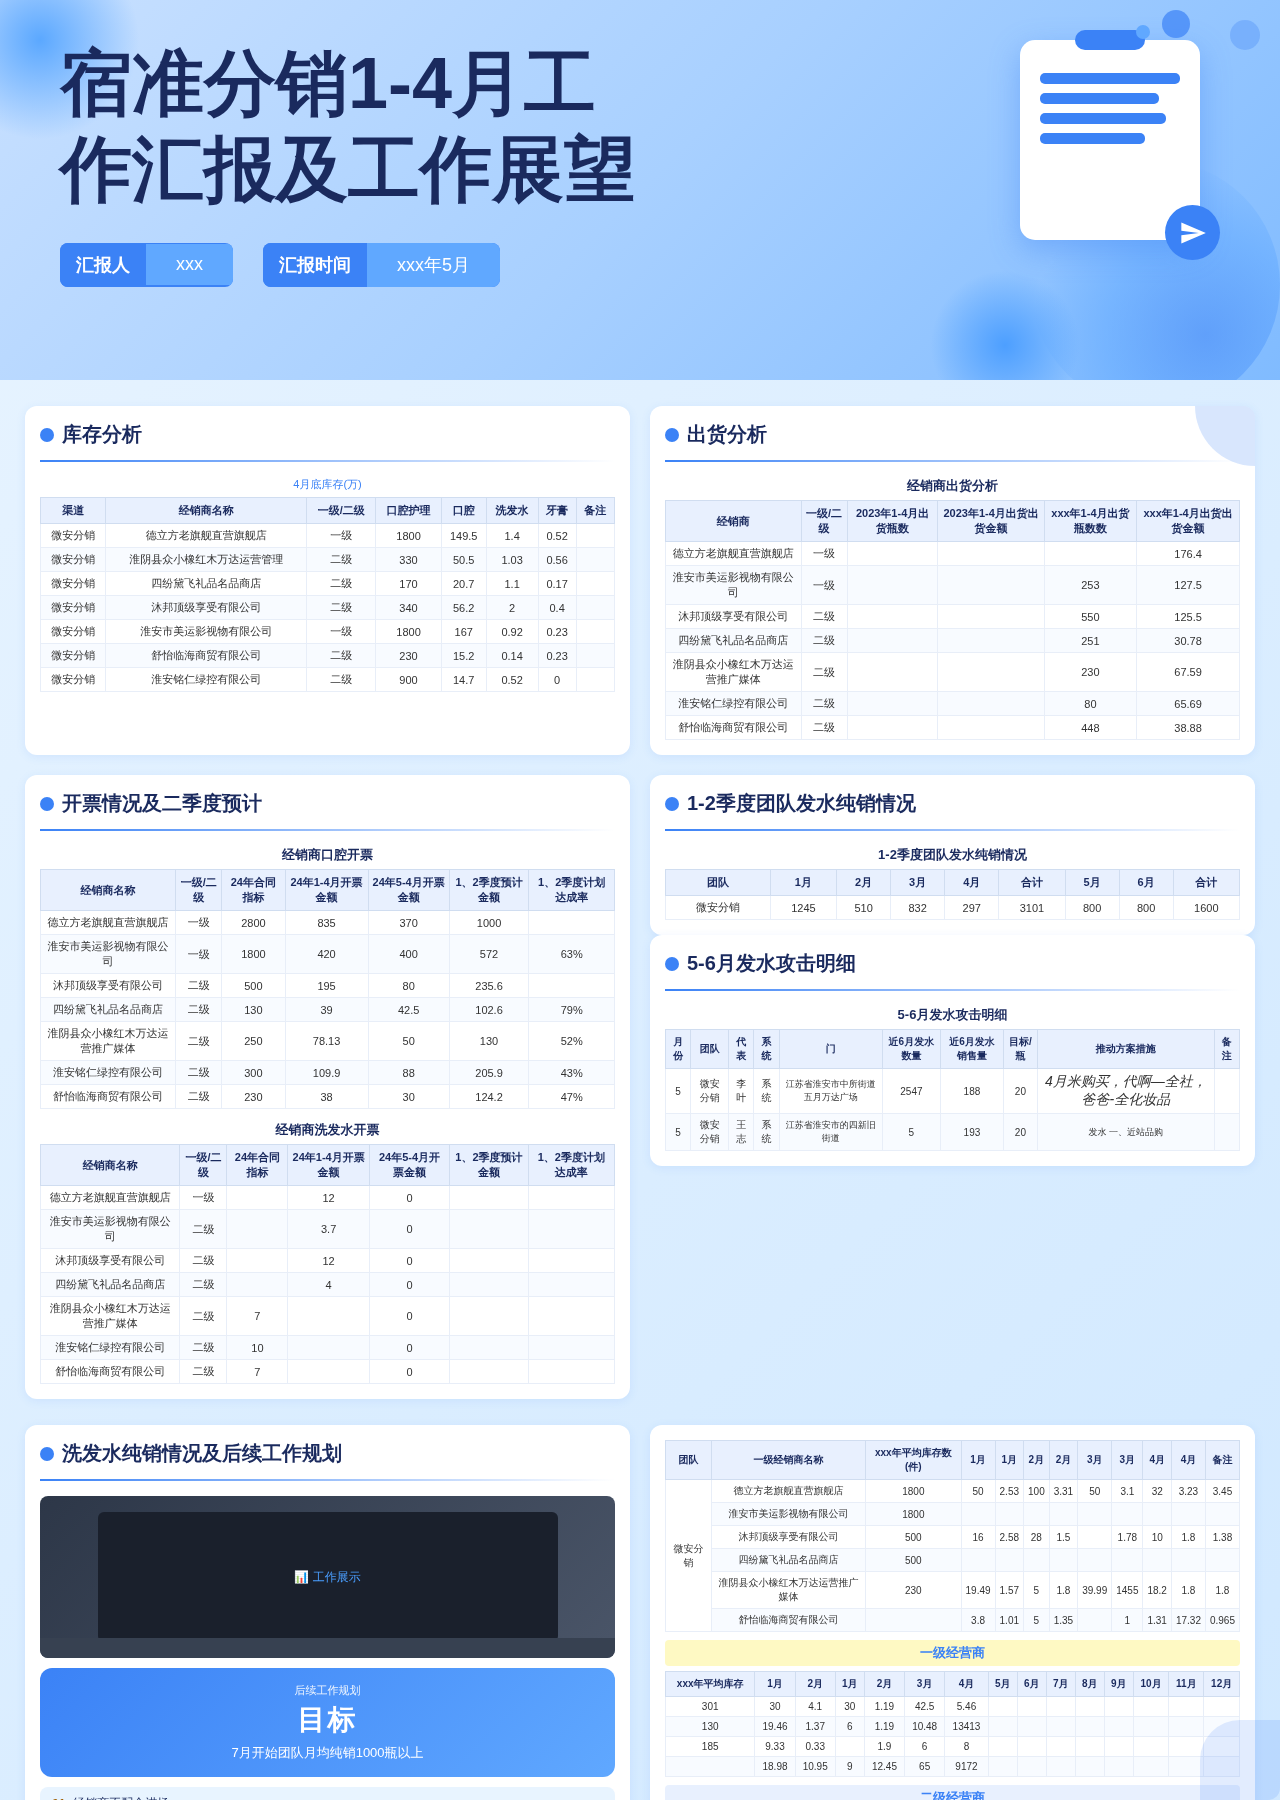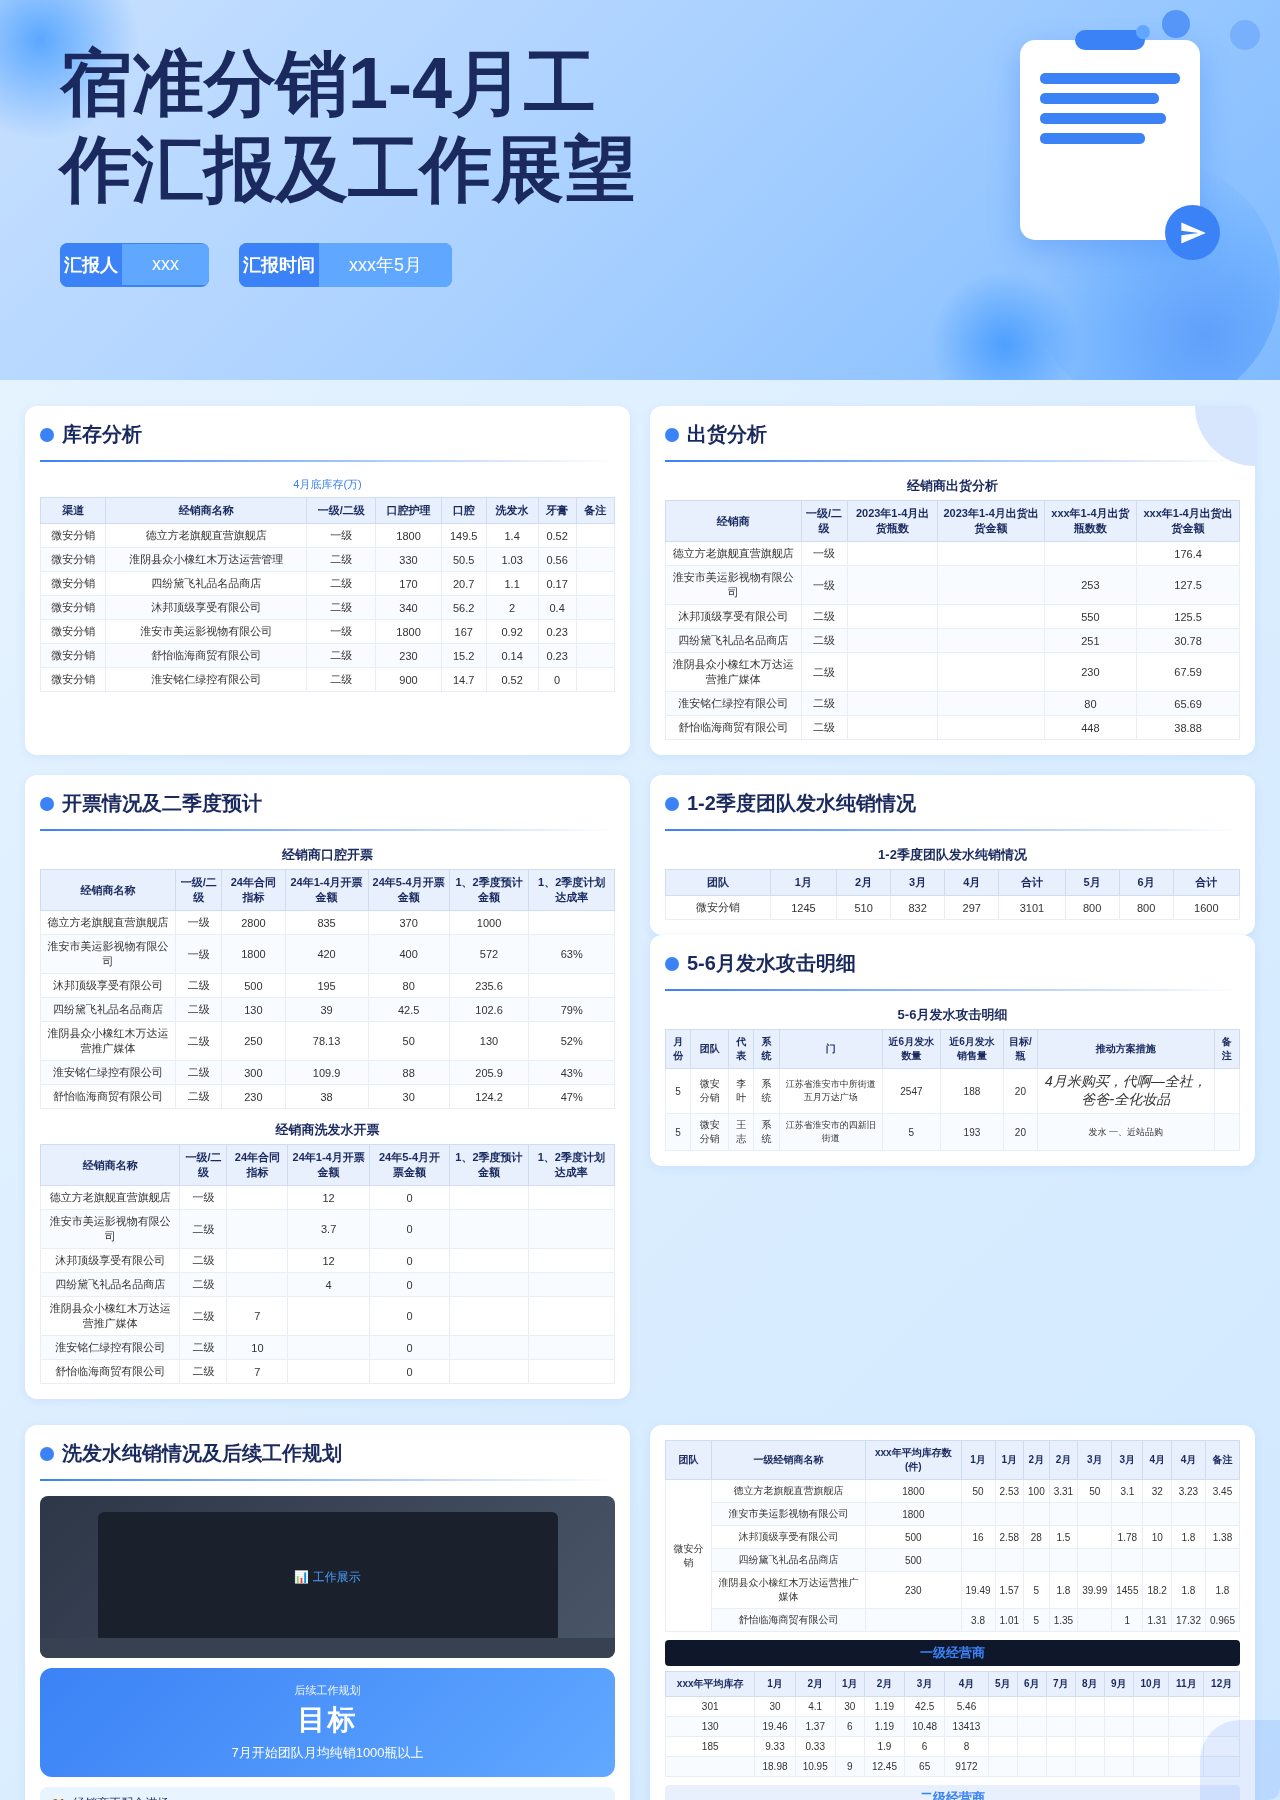--- a/index.html
+++ b/index.html
@@ -54,21 +54,21 @@
     .meta-item {
       display: flex;
       align-items: center;
       background: #3b82f6;
       border-radius: 8px;
       overflow: hidden;
     }
     .meta-label {
       background: #3b82f6;
       color: white;
-      padding: 10px 4px;
+      padding: 10px 16px;
       font-size: 18px;
       font-weight: bold;
     }
     .meta-value {
       background: #60a8ff;
       color: white;
       padding: 10px 30px;
       font-size: 18px;
     }
     .deco-circle {
@@ -757,21 +757,21 @@
             <td></td>
               <td>1</td>
             <td>1.31</td>
               <td>17.32</td>
             <td>0.965</td>
           </tr>
         </tbody>
       </table>
     </div>
 
-    <div style="text-align:center;font-size:13px;font-weight:bold;color:#3b82f6;background:#0f172a;padding:4px;border-radius:4px;margin:8px 0 5px;">一级经营商</div>
+    <div style="text-align:center;font-size:13px;font-weight:bold;color:#3b82f6;background:#fef9c3;padding:4px;border-radius:4px;margin:8px 0 5px;">一级经营商</div>
     <table style="font-size:10px;">
       <thead>
         <tr>
           <th>xxx年平均库存</th>
           <th>1月</th>
           <th>2月</th>
           <th>1月</th>
           <th>2月</th>
           <th>3月</th>
           <th>4月</th>

